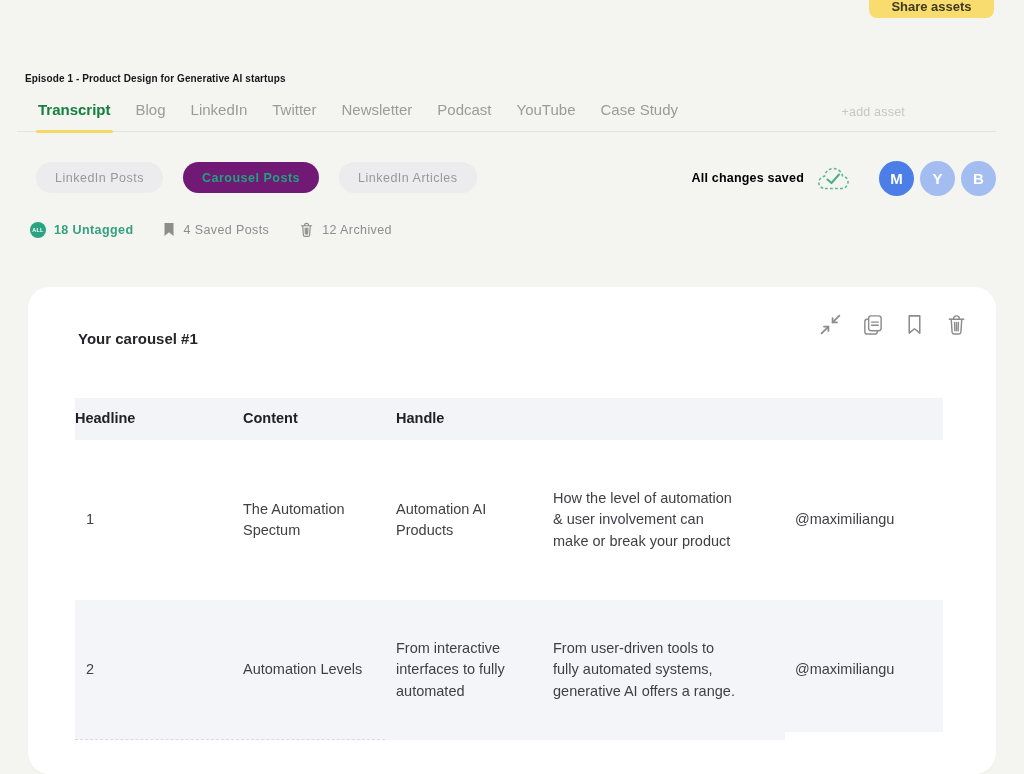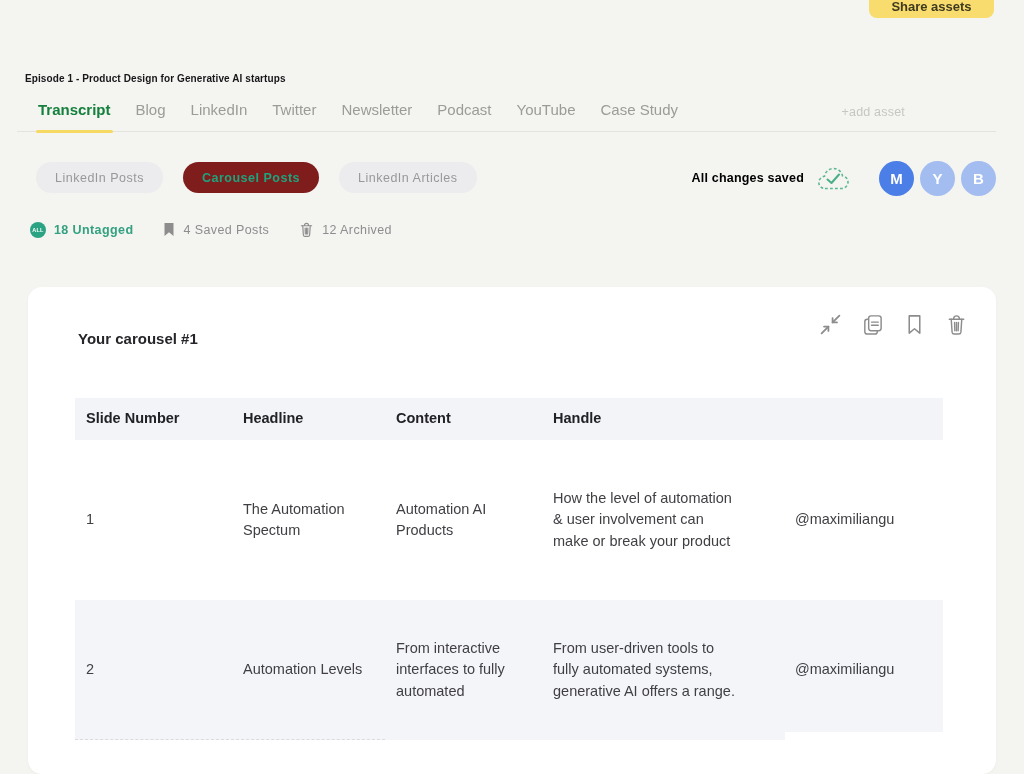--- a/index.html
+++ b/index.html
@@ -46,21 +46,21 @@
   }
 
   
   .pills { position:absolute; left:36px; top:162px; display:flex; gap:20px; }
   .pill {
     height:31px; padding:0 19px; border-radius:16px;
     background:#ececee; color:#98989a;
     font-size:12.5px; letter-spacing:0.5px; font-weight:500;
     display:flex; align-items:center; cursor:pointer; white-space:nowrap;
   }
-  .pill.active { background:#7f1d1d; color:#1ea37d; font-weight:700; }
+  .pill.active { background:#701a75; color:#1ea37d; font-weight:700; }
 
   
   .status-cluster {
     position:absolute; right:28px; top:160px; height:36px;
     display:flex; align-items:center;
   }
   .saved-text { font-size:12.5px; font-weight:700; color:#000000; letter-spacing:0.2px; }
   .cloud-wrap { margin-left:9px; display:flex; align-items:center; }
   .avatars { margin-left:26px; display:flex; gap:6px; }
   .avatar {
@@ -78,21 +78,21 @@
   .stat.green .stat-label { color:#33a180; font-weight:700; }
   .badge-all {
     width:16px; height:16px; border-radius:50%; background:#2aa382;
     display:flex; align-items:center; justify-content:center;
     color:#fff; font-size:5.5px; font-weight:700; letter-spacing:0.2px;
   }
 
   
   .card {
     position:absolute; left:28px; top:287px; width:968px; height:487px;
-    background:#fff; border-radius:14px; box-shadow:0 1px 3px rgba(0,0,0,0.03);
+    background:#fff; border-radius:21px; box-shadow:0 1px 3px rgba(0,0,0,0.03);
   }
   .card-title {
     position:absolute; left:50px; top:43px;
     font-size:15px; font-weight:700; color:#26262a;
   }
   .card-toolbar {
     position:absolute; top:26px; right:28px;
     display:flex; gap:19px; align-items:center; color:#8c8c8c;
   }
   .tool-icon { width:23px; height:23px; display:flex; cursor:pointer; }
@@ -221,21 +221,20 @@
         <path d="M5.5 6.5 l0.9 13.5 a2.3 2.3 0 0 0 2.3 2 h4.6 a2.3 2.3 0 0 0 2.3 -2 l0.9 -13.5"></path>
         <line x1="9" y1="10" x2="9.3" y2="18.5"></line>
           <line x1="11" y1="10" x2="11" y2="18.5"></line>
           <line x1="13" y1="10" x2="12.7" y2="18.5"></line>
       </svg>
     </span>
   </div>
 
   <div class="table">
     <div class="trow thead">
-      <div class="cell c1">Slide Number</div>
       <div class="cell c2">Headline</div>
       <div class="cell c4">Content</div>
       <div class="cell c5">Handle</div>
     </div>
 
     <div class="trow row1">
       <div class="cell c1">1</div>
       <div class="cell c2">The Automation Spectum</div>
       <div class="cell c3">Automation AI Products</div>
       <div class="cell c4">How the level of automation &amp; user involvement can make or break your product</div>

